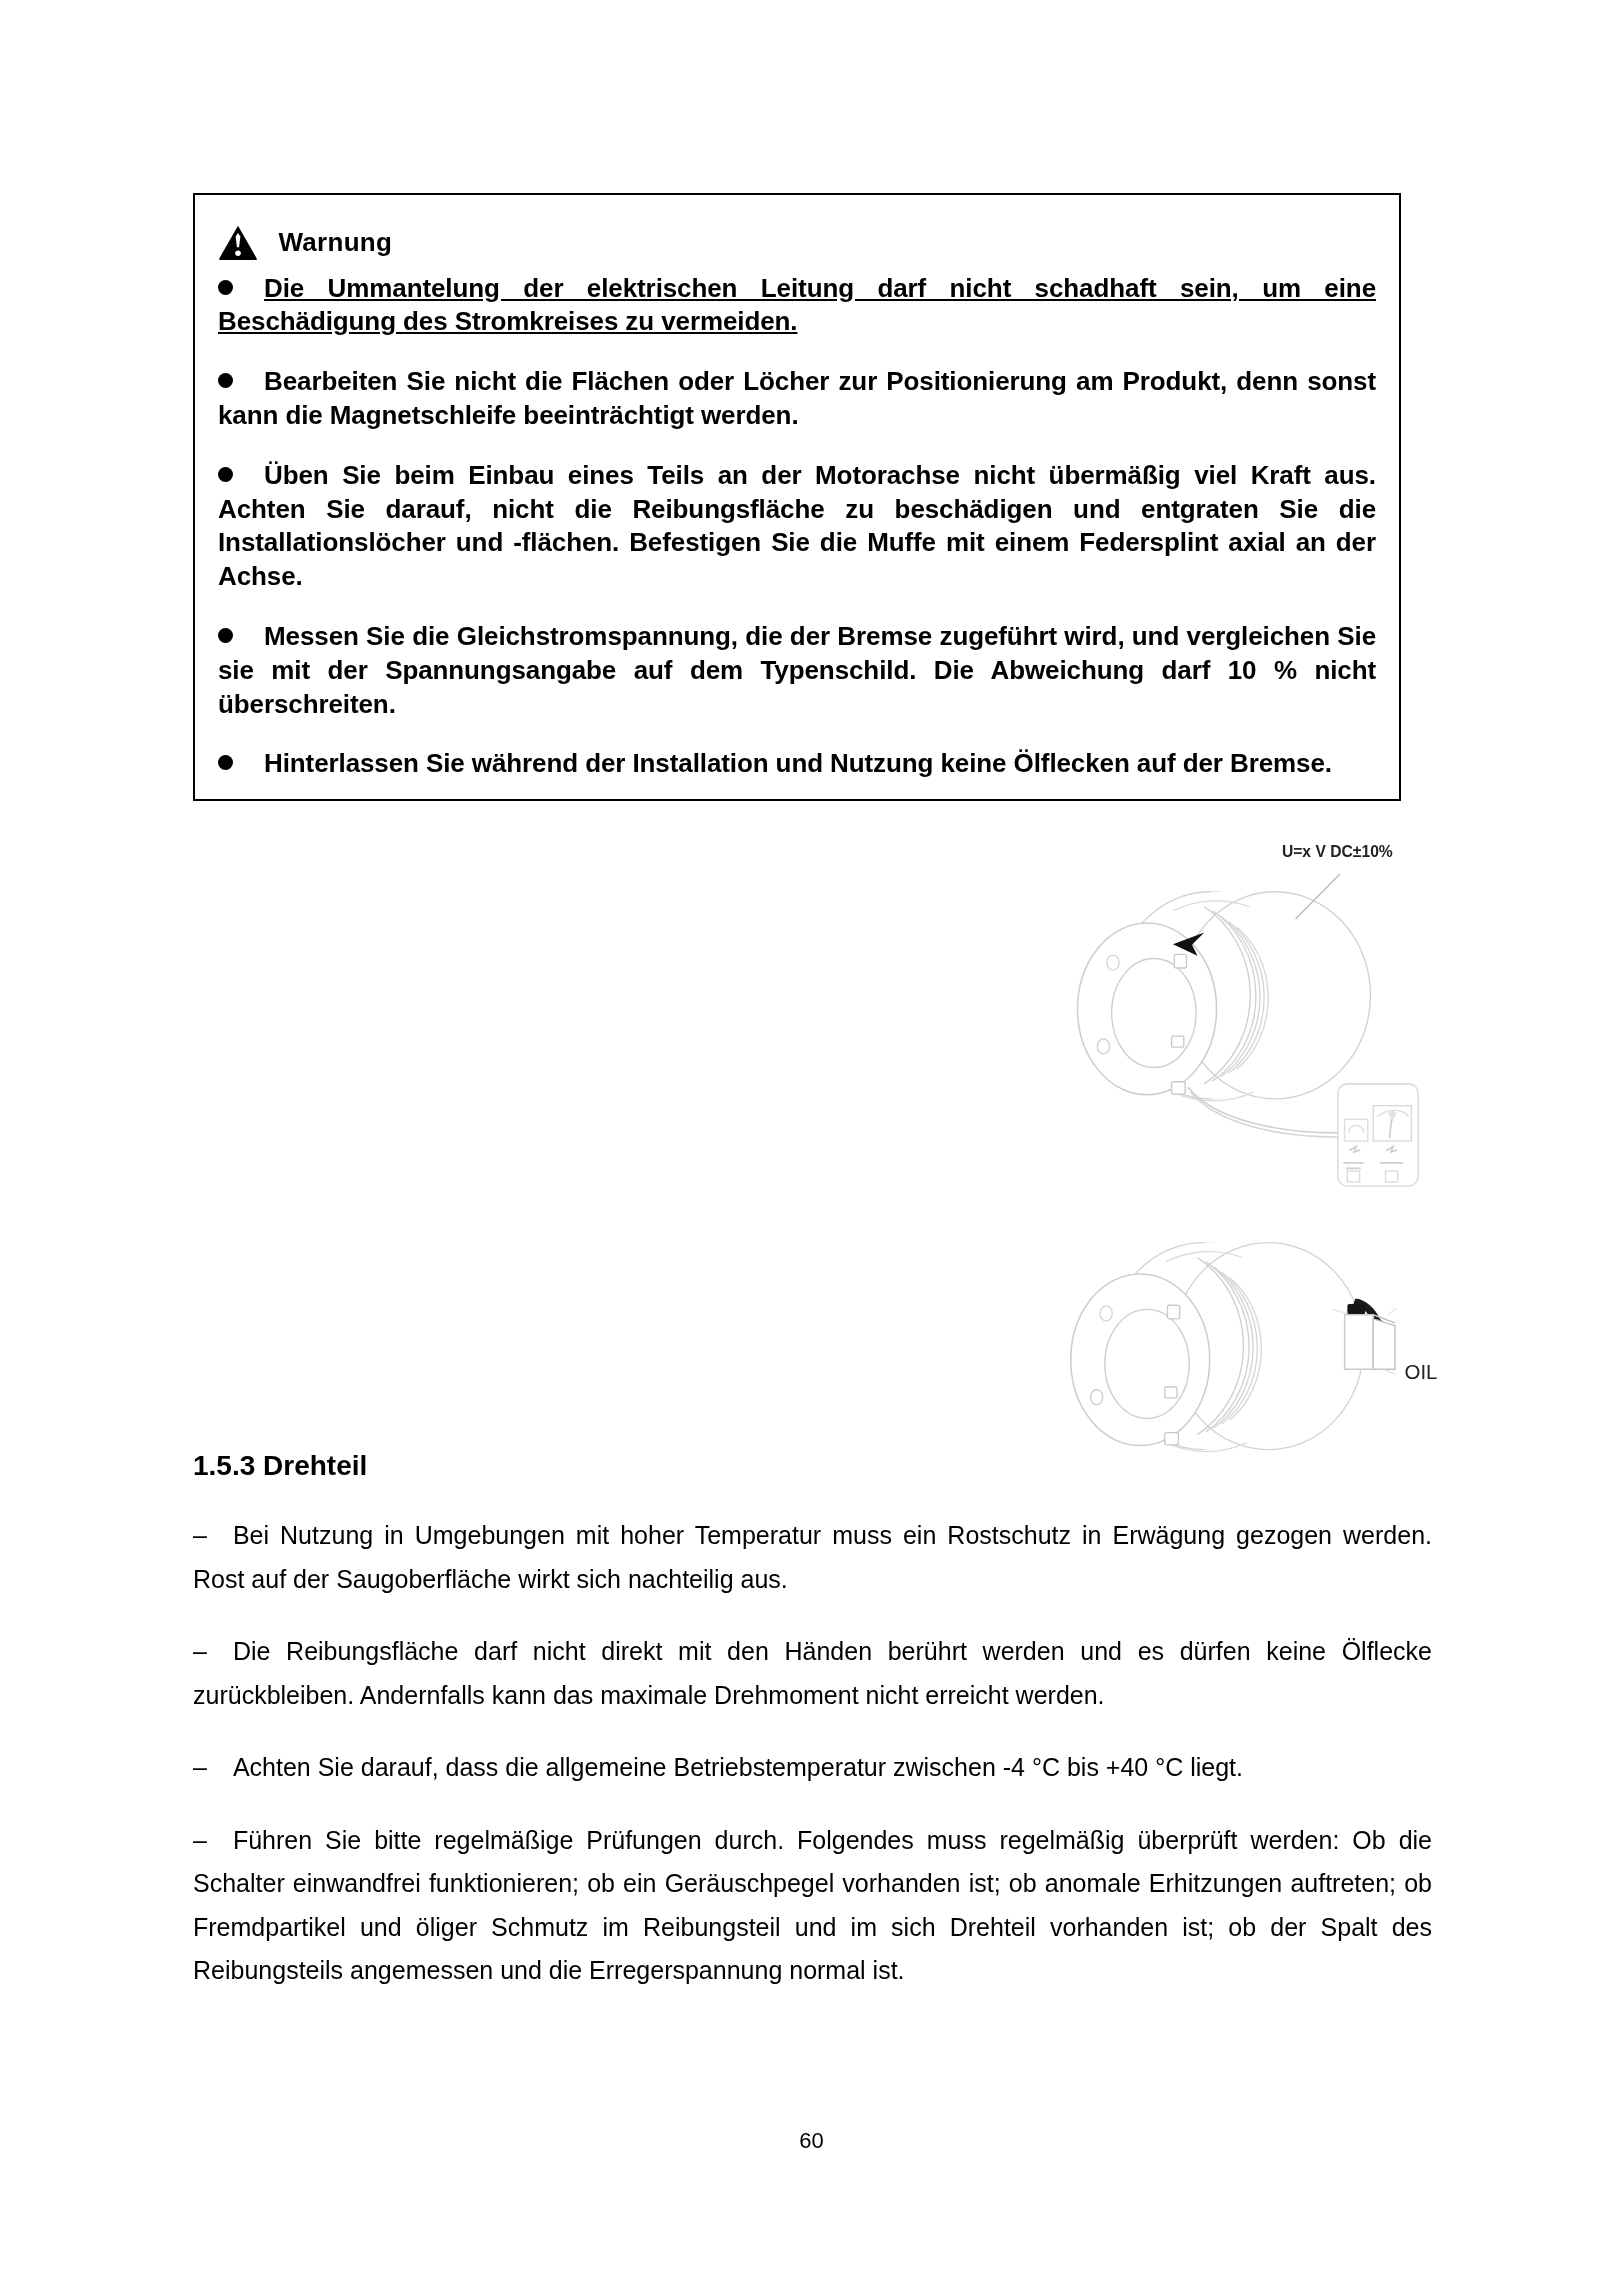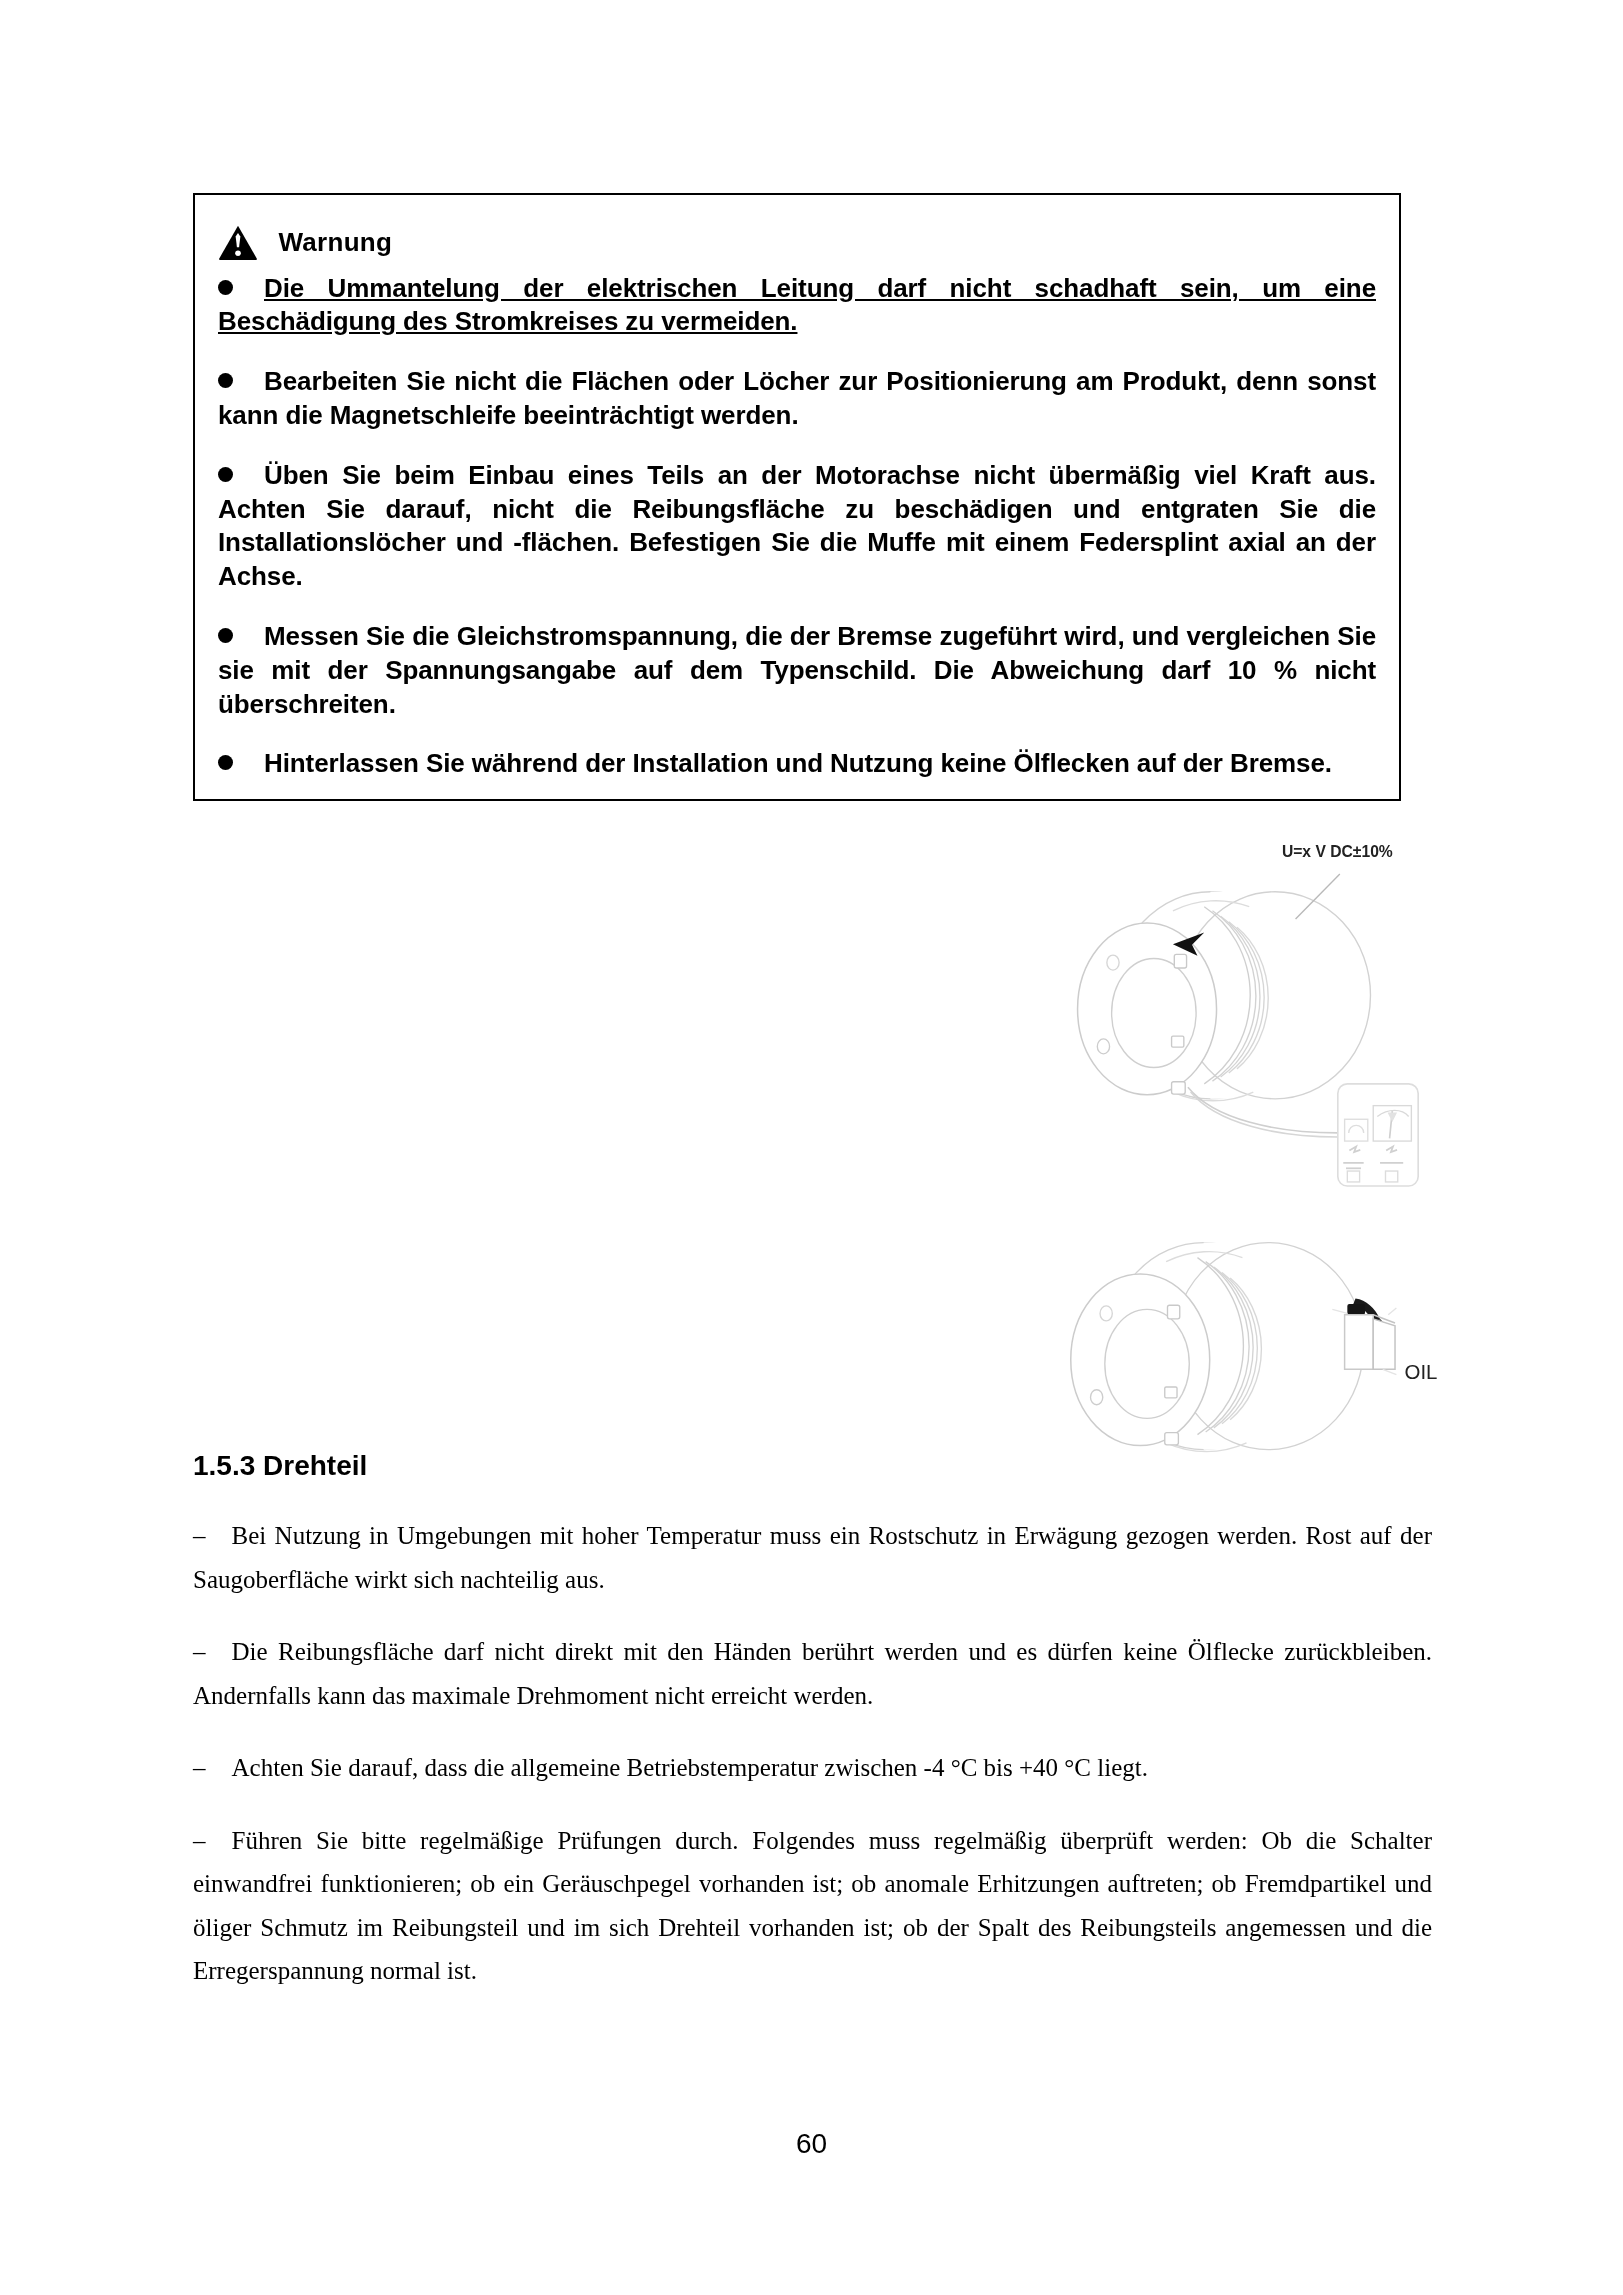--- a/index.html
+++ b/index.html
@@ -101,21 +101,20 @@
     letter-spacing: 0px;
     color: #000;
   }
 
   
   .body-block {
     position: absolute;
     left: 193px;
     top: 1514px;
     width: 1239px;
-    font-family: Liberation Serif, serif;
   }
   .body-item {
     font-size: 25px;
     font-weight: 400;
     line-height: 1.74;
     text-align: justify;
     text-justify: inter-word;
     color: #000;
     margin: 0 0 29px 0;
     letter-spacing: 0px;
@@ -125,21 +124,21 @@
     margin-right: 26px;
   }
 
   
   .page-number {
     position: absolute;
     left: 0;
     top: 2128px;
     width: 1623px;
     text-align: center;
-    font-size: 28px;
+    font-size: 22px;
     color: #000;
   }
 </style>
 </head>
 <body>
 
 <div class="page">
 
   <div class="warning-box">
     <div class="warning-inner">

